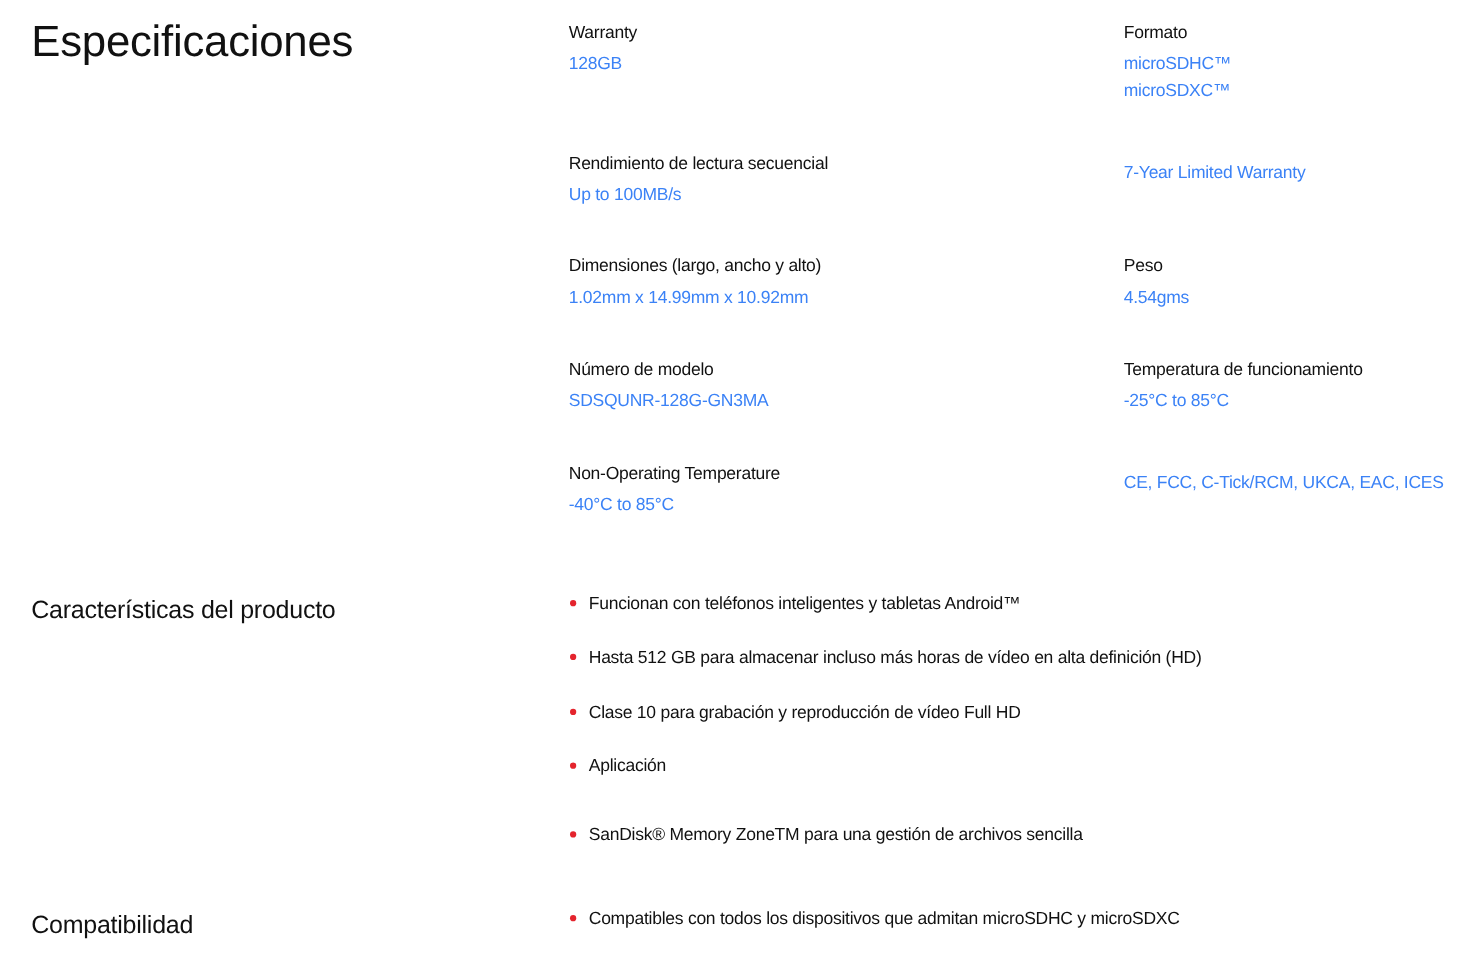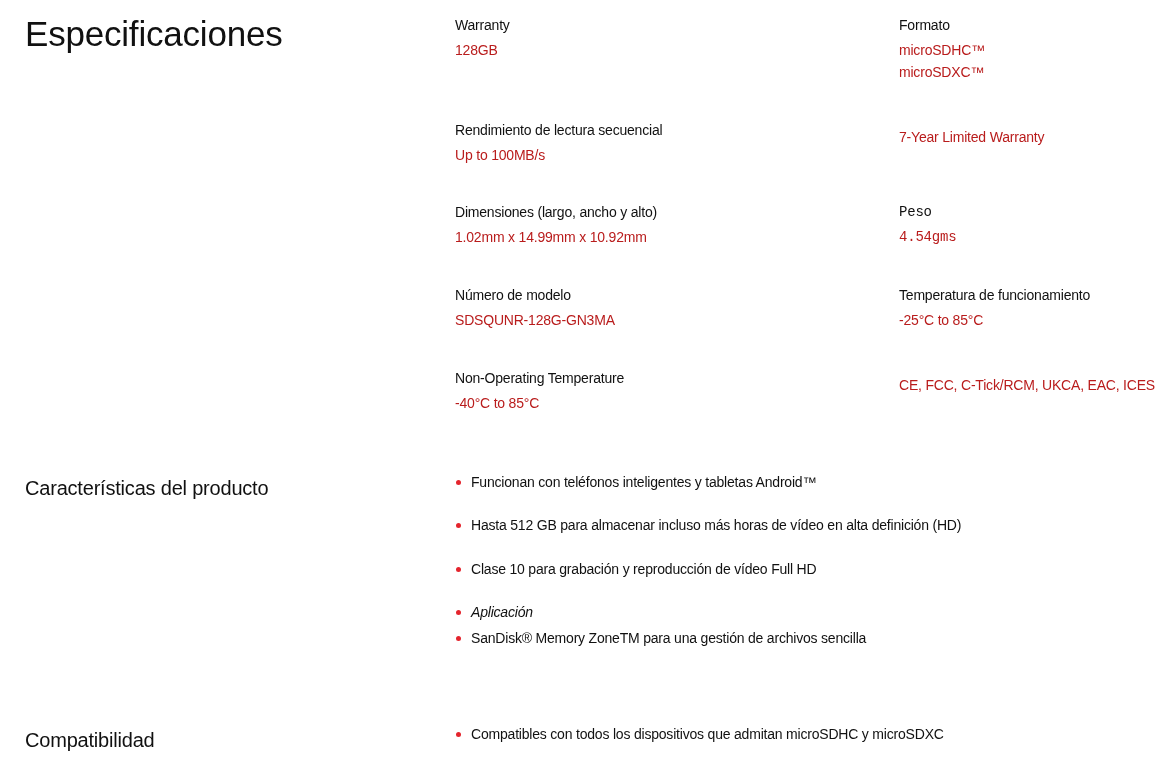--- a/index.html
+++ b/index.html
@@ -39,21 +39,21 @@
     .spec-label {
       font-size: 14px;
       line-height: 18px;
       color: #111111;
       letter-spacing: -0.2px;
       white-space: nowrap;
     }
     .spec-value {
       font-size: 14px;
       line-height: 22px;
-      color: #b91c1c;
+      color: #3b82f6;
       margin-top: 5px;
       letter-spacing: -0.2px;
       white-space: nowrap;
     }
     .spec-value.multi {
       line-height: 22px;
     }
     .bullet-list {
       position: absolute;
       left: 455px;
@@ -103,21 +103,21 @@
 
 <div class="spec" style="left:899px; top:121px; width:270px;">
   <div class="spec-value">7-Year Limited Warranty</div>
 </div>
 
 <div class="spec" style="left:455px; top:203px;">
   <div class="spec-label">Dimensiones (largo, ancho y alto)</div>
   <div class="spec-value">1.02mm x 14.99mm x 10.92mm</div>
 </div>
 
-<div class="spec" style="left:899px; top:203px; width:270px;font-family:Liberation Mono, monospace;">
+<div class="spec" style="left:899px; top:203px; width:270px;">
   <div class="spec-label">Peso</div>
   <div class="spec-value">4.54gms</div>
 </div>
 
 <div class="spec" style="left:455px; top:286px;">
   <div class="spec-label">Número de modelo</div>
   <div class="spec-value">SDSQUNR-128G-GN3MA</div>
 </div>
 
 <div class="spec" style="left:899px; top:286px; width:270px;">
@@ -142,21 +142,21 @@
     <span>Funcionan con teléfonos inteligentes y tabletas Android™</span>
   </li>
   <li class="bullet-item" style="margin-bottom:26px;">
     <span class="bullet-dot"></span>
     <span>Hasta 512 GB para almacenar incluso más horas de vídeo en alta definición (HD)</span>
   </li>
   <li class="bullet-item" style="margin-bottom:25px;">
     <span class="bullet-dot"></span>
     <span>Clase 10 para grabación y reproducción de vídeo Full HD</span>
   </li>
-  <li class="bullet-item" style="margin-bottom:8px;font-style:italic;">
+  <li class="bullet-item" style="margin-bottom:37px;">
     <span class="bullet-dot"></span>
     <span>Aplicación</span>
   </li>
   <li class="bullet-item">
     <span class="bullet-dot"></span>
     <span>SanDisk® Memory ZoneTM para una gestión de archivos sencilla</span>
   </li>
 </ul>
 
 <h2 class="section-title title-sub" style="top:727px;">Compatibilidad</h2>

